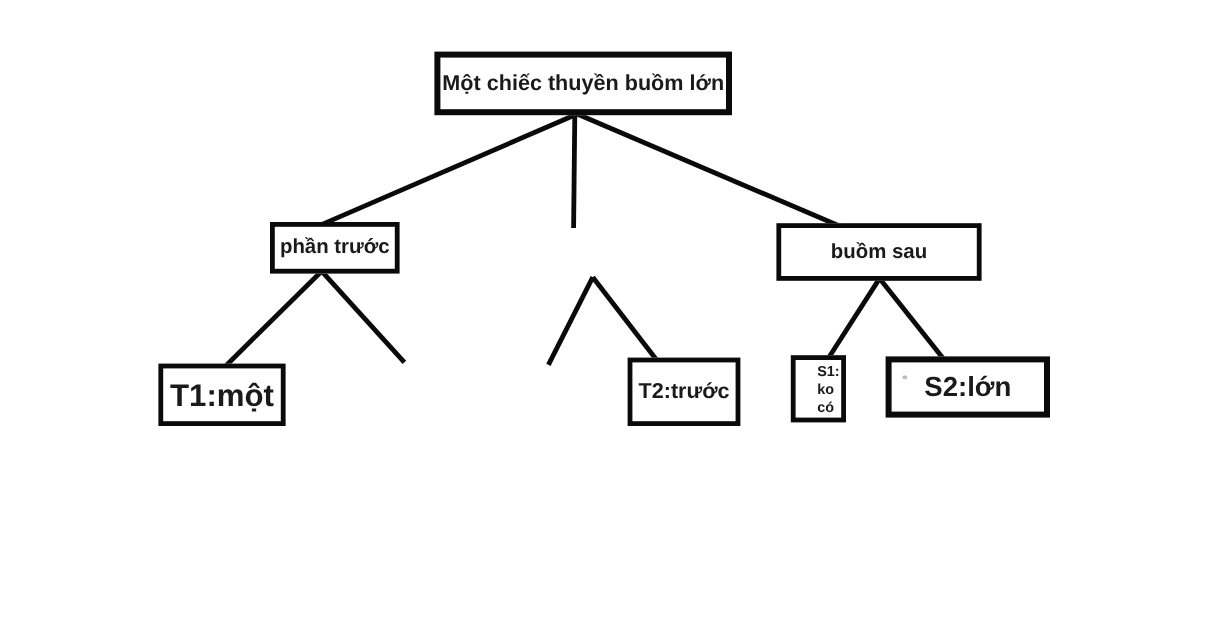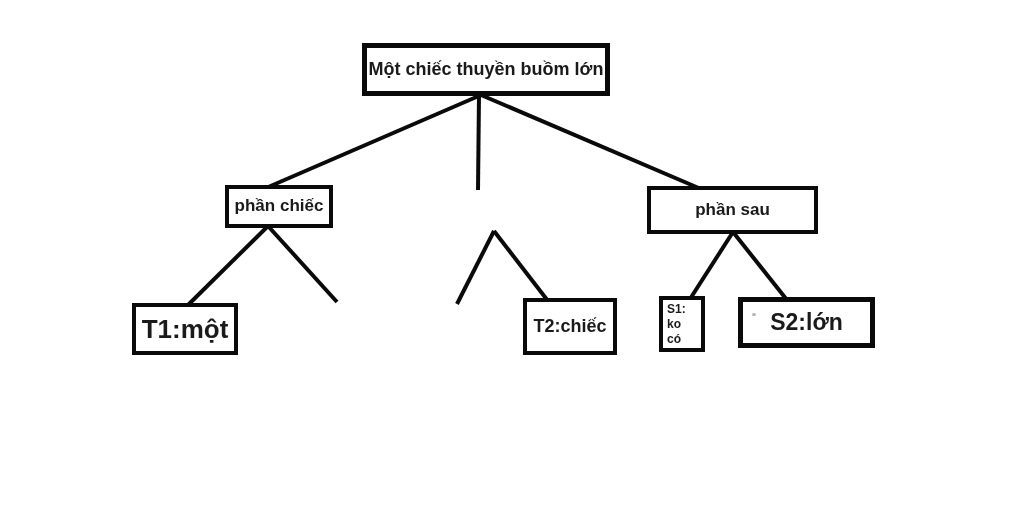--- a/index.html
+++ b/index.html
@@ -42,21 +42,21 @@
   }
   .node-root       { left: 362px; top: 43px;  width: 248px; height: 53px; font-size: 18px; border-width: 5px; }
   .node-phan-truoc { left: 225px; top: 185px; width: 108px; height: 43px; font-size: 17px; }
   .node-phan-trung { left: 413px; top: 187px; width: 169px; height: 46px; font-size: 17px; }
   .node-phan-sau   { left: 647px; top: 186px; width: 171px; height: 48px; font-size: 17px; }
   .node-t1-mot     { left: 132px; top: 303px; width: 106px; height: 52px; font-size: 26px; text-align: right; }
   .node-t2-chiec   { left: 310px; top: 299px; width: 82px;  height: 59px; font-size: 16px; }
   .node-t1-thuyen  { left: 417px; top: 301px; width: 86px;  height: 53px; font-size: 17px; }
   .node-t2-buom    { left: 523px; top: 298px; width: 94px;  height: 57px; font-size: 18px; }
   .node-s1         { left: 659px; top: 296px; width: 46px;  height: 56px; font-size: 12px;
-                     white-space: pre-line; justify-content: flex-start; padding-left: 4px;
+                     white-space: pre-line; justify-content: flex-start; padding-left: 18px;
                      text-align: left; line-height: 1.25; }
   .node-s2-lon     { left: 738px; top: 297px; width: 137px; height: 51px; font-size: 23px; border-width: 5px; }
   .smudge {
     position: absolute;
     left: 752px;
     top: 313px;
     width: 4px;
     height: 3px;
     background: #b9b9b9;
     border-radius: 2px;
@@ -74,24 +74,24 @@
     <line x1="268" y1="226" x2="187" y2="306"></line>
     <line x1="268" y1="226" x2="337" y2="302"></line>
     <line x1="494" y1="231" x2="457" y2="304"></line>
     <line x1="494" y1="231" x2="548" y2="301"></line>
     <line x1="733" y1="232" x2="690" y2="299"></line>
     <line x1="733" y1="232" x2="787" y2="300"></line>
   </svg>
 
   <div class="node node-root">Một chiếc thuyền buồm lớn</div>
 
-  <div class="node node-phan-truoc">phần chiếc</div>
-  <div class="node node-phan-sau">phần sau</div>
+  <div class="node node-phan-truoc">phần trước</div>
+  <div class="node node-phan-sau">buồm sau</div>
 
   <div class="node node-t1-mot">T1:một</div>
-  <div class="node node-t2-buom">T2:chiếc</div>
+  <div class="node node-t2-buom">T2:trước</div>
   <div class="node node-s1">S1:
 ko
 có</div>
   <div class="node node-s2-lon">S2:lớn</div>
 
   <div class="smudge"></div>
 </div>
 
 </body></html>

